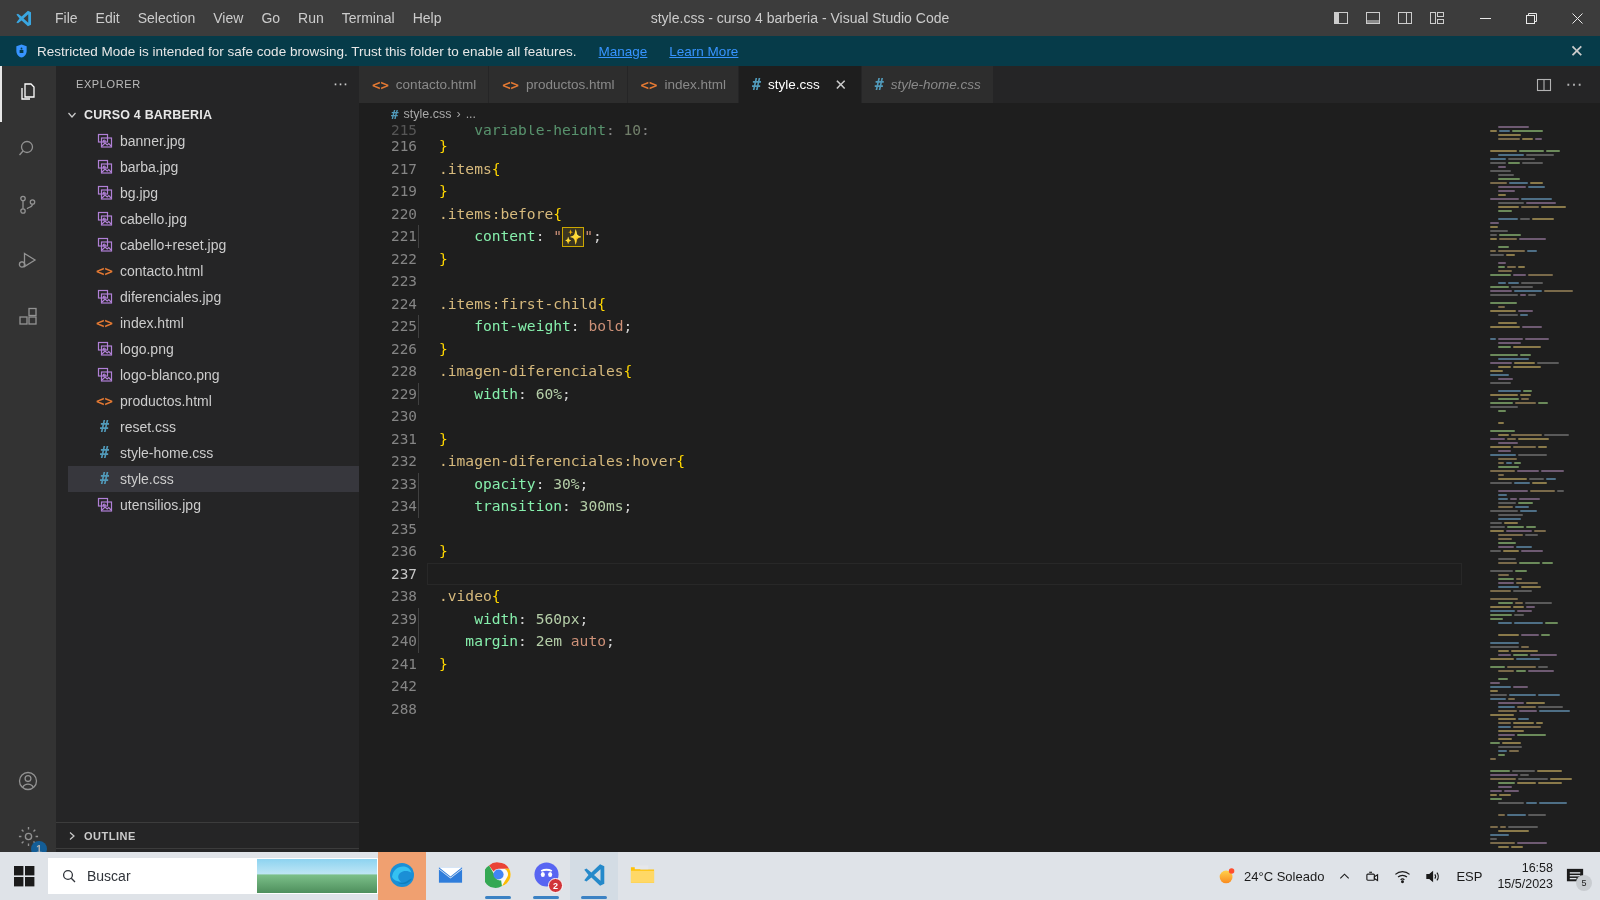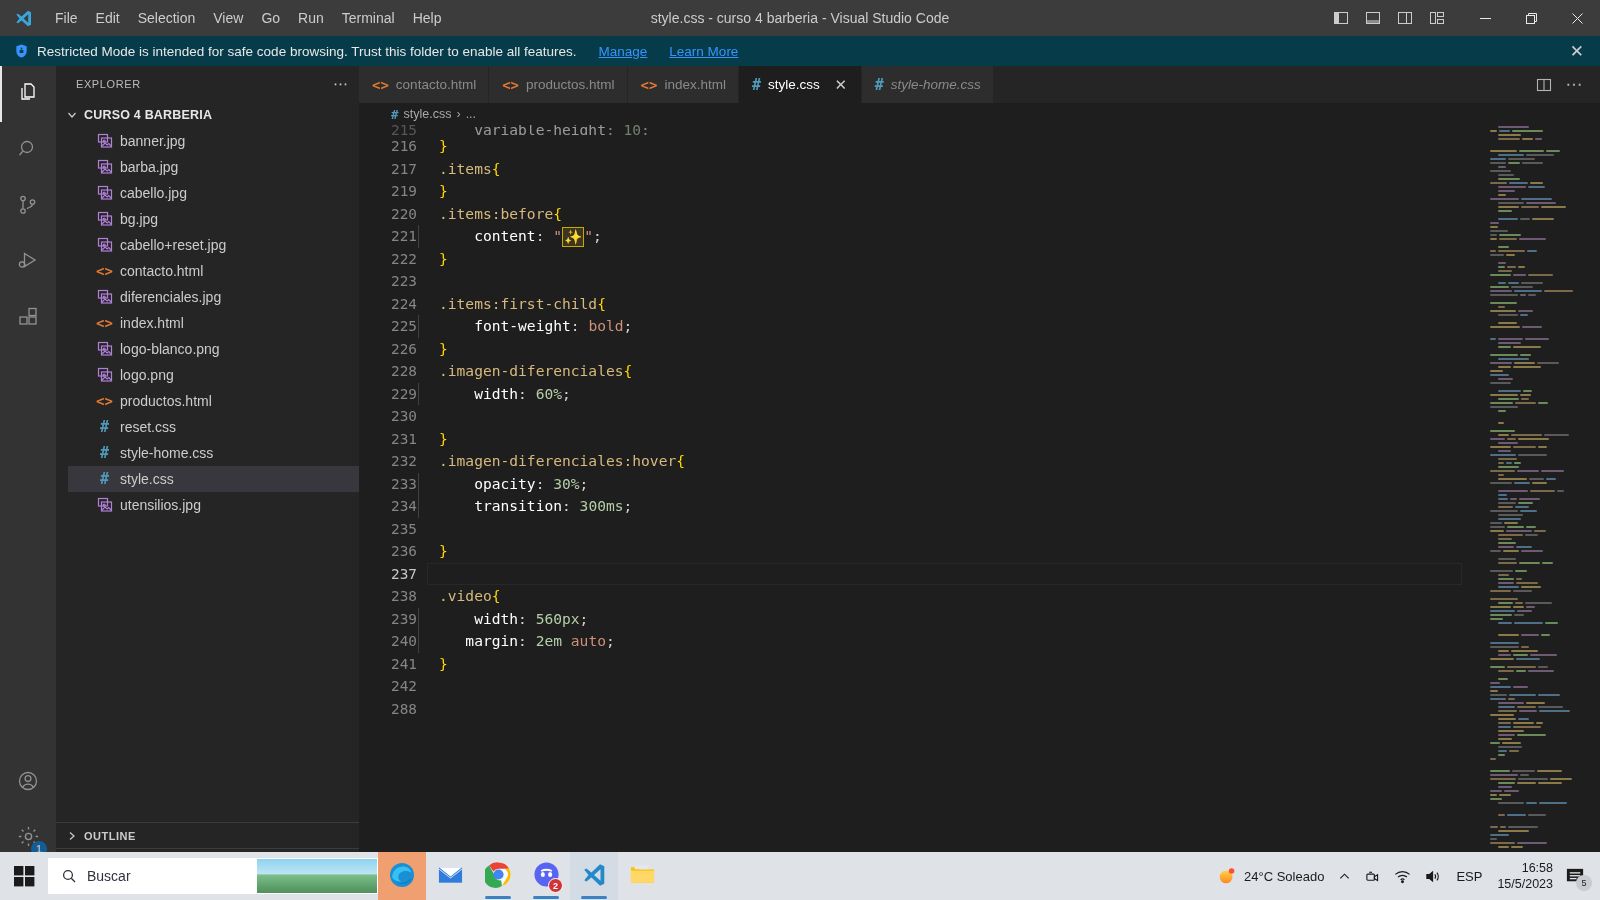--- a/index.html
+++ b/index.html
@@ -126,21 +126,21 @@
   }
   .active-line .ln { color: #c6c6c6; }
   .code-text { padding-left: 22px; position: relative; }
   .indent-guide {
     position: absolute; left: 0; top: 0; bottom: 0; width: 1px; background: #404040;
   }
   .partial-top { opacity: .55; overflow: hidden; height: 10px; }
 
   
   .t-sel   { color: #d7ba7d; }
-  .t-prop  { color: #ffffff; }
+  .t-prop  { color: #86efac; }
   .t-num   { color: #b5cea8; }
   .t-val   { color: #ce9178; }
   .t-punc  { color: #d4d4d4; }
   .t-brace { color: #ffd700; }
   .t-str   { color: #ce9178; }
   .emoji-box {
     display: inline-block; border: 1px solid #cca700; background: #3b3620;
     padding: 0 1px; margin: 0 0px; line-height: 18px; vertical-align: middle;
   }
   .color-swatch {
@@ -394,32 +394,32 @@
           </div>
           <div class="file-row">
             <span class="ficon">
               <svg width="16" height="16" viewBox="0 0 16 16" fill="none" stroke="#b180d7" stroke-width="1.2">
                 <rect x="1.5" y="1.5" width="9" height="7.5"></rect>
                 <rect x="4.5" y="5" width="10" height="9"></rect>
                 <circle cx="7.2" cy="8" r="1"></circle>
                 <path d="M5 13l3-3 2.2 2 1.6-1.4 2.2 2.4"></path>
               </svg>
             </span>
-            <span class="fname">cabello.jpg</span>
+            <span class="fname">bg.jpg</span>
           </div>
           <div class="file-row">
             <span class="ficon">
               <svg width="16" height="16" viewBox="0 0 16 16" fill="none" stroke="#b180d7" stroke-width="1.2">
                 <rect x="1.5" y="1.5" width="9" height="7.5"></rect>
                 <rect x="4.5" y="5" width="10" height="9"></rect>
                 <circle cx="7.2" cy="8" r="1"></circle>
                 <path d="M5 13l3-3 2.2 2 1.6-1.4 2.2 2.4"></path>
               </svg>
             </span>
-            <span class="fname">bg.jpg</span>
+            <span class="fname">cabello.jpg</span>
           </div>
           <div class="file-row">
             <span class="ficon">
               <svg width="16" height="16" viewBox="0 0 16 16" fill="none" stroke="#b180d7" stroke-width="1.2">
                 <rect x="1.5" y="1.5" width="9" height="7.5"></rect>
                 <rect x="4.5" y="5" width="10" height="9"></rect>
                 <circle cx="7.2" cy="8" r="1"></circle>
                 <path d="M5 13l3-3 2.2 2 1.6-1.4 2.2 2.4"></path>
               </svg>
             </span>
@@ -450,32 +450,32 @@
           </div>
           <div class="file-row">
             <span class="ficon">
               <svg width="16" height="16" viewBox="0 0 16 16" fill="none" stroke="#b180d7" stroke-width="1.2">
                 <rect x="1.5" y="1.5" width="9" height="7.5"></rect>
                 <rect x="4.5" y="5" width="10" height="9"></rect>
                 <circle cx="7.2" cy="8" r="1"></circle>
                 <path d="M5 13l3-3 2.2 2 1.6-1.4 2.2 2.4"></path>
               </svg>
             </span>
-            <span class="fname">logo-blanco.png</span>
+            <span class="fname">logo.png</span>
           </div>
           <div class="file-row">
             <span class="ficon">
               <svg width="16" height="16" viewBox="0 0 16 16" fill="none" stroke="#b180d7" stroke-width="1.2">
                 <rect x="1.5" y="1.5" width="9" height="7.5"></rect>
                 <rect x="4.5" y="5" width="10" height="9"></rect>
                 <circle cx="7.2" cy="8" r="1"></circle>
                 <path d="M5 13l3-3 2.2 2 1.6-1.4 2.2 2.4"></path>
               </svg>
             </span>
-            <span class="fname">logo.png</span>
+            <span class="fname">logo-blanco.png</span>
           </div>
           <div class="file-row">
             <span class="ficon">
               <span style="color:#e37933;font-family:'DejaVu Sans Mono',monospace;font-size:14px;font-weight:bold;">&lt;&gt;</span>
             </span>
             <span class="fname">productos.html</span>
           </div>
           <div class="file-row">
             <span class="ficon">
               <span style="color:#519aba;font-family:'DejaVu Sans Mono',monospace;font-size:15px;font-weight:bold;">#</span>

